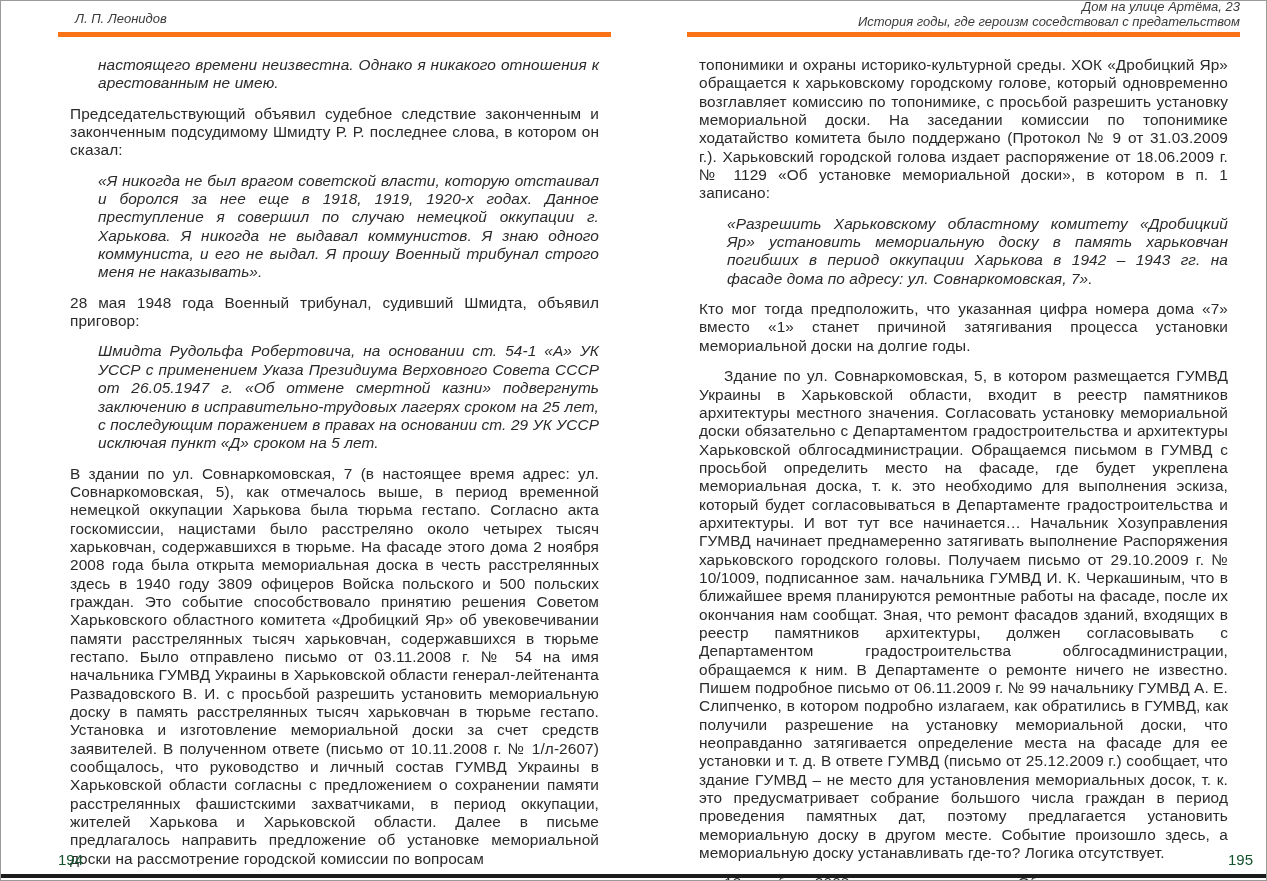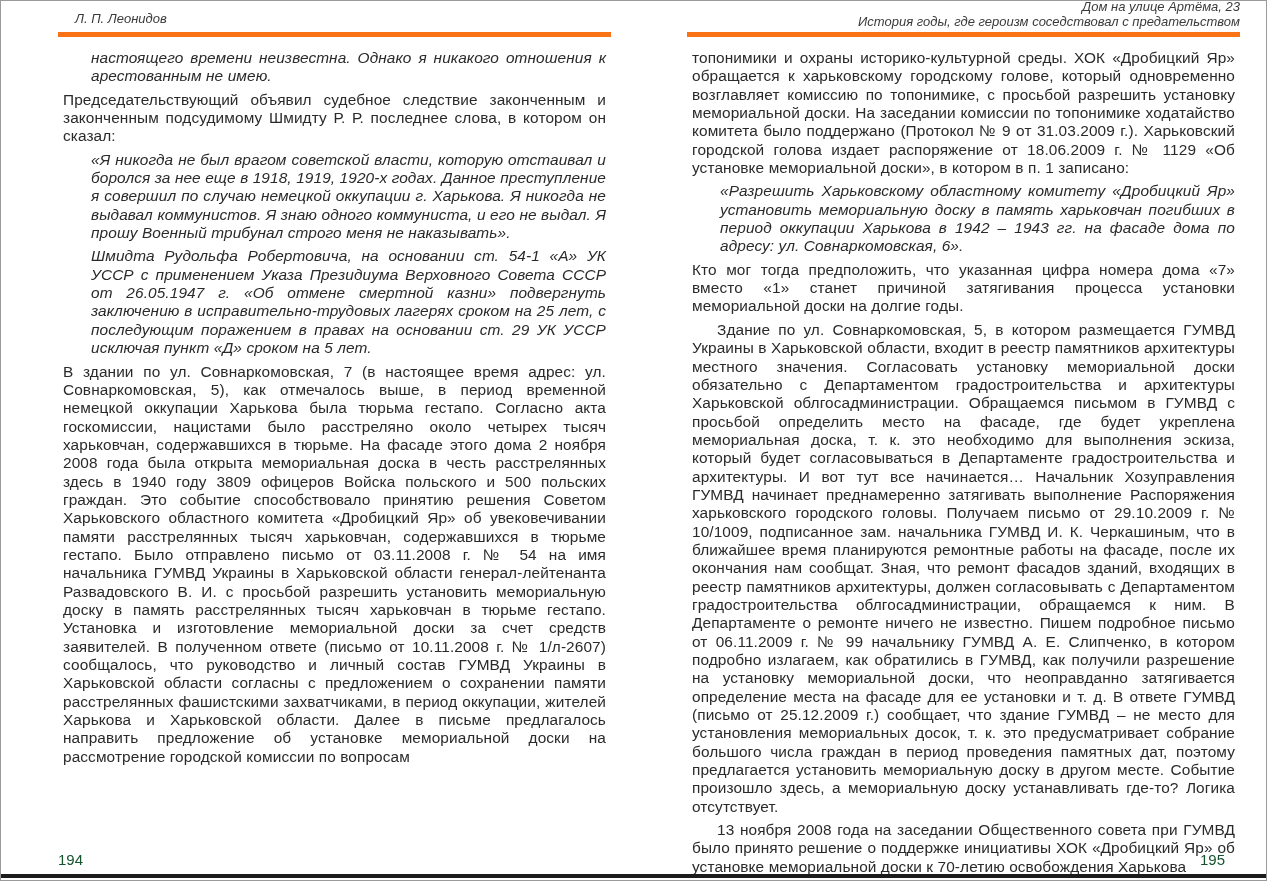--- a/index.html
+++ b/index.html
@@ -47,37 +47,37 @@
     text-align: right;
   }
   .page-content {
     padding-top: 7px;
     font-size: 15.4px;
     line-height: 18.35px;
     text-align: justify;
     letter-spacing: 0.1px;
   }
   .page-content p {
-    margin: 5px;
+    margin: 12px;
   }
   .page-content p.quote {
     font-style: italic;
     padding-left: 28px;
   }
   .page-content p.body-indent {
     text-indent: 25px;
   }
   .page-number {
     position: absolute;
     bottom: 12px;
     font-size: 15px;
     color: #14532d;
   }
   .page-number.pn-left { left: 57px; }
-  .page-number.pn-right { right: 41px; }
+  .page-number.pn-right { right: 13px; }
   .bottom-bar {
     position: absolute;
     left: 0;
     right: 0;
     bottom: 2px;
     height: 4px;
     background: #1c1c1c;
   }
 </style>
 </head>
@@ -87,33 +87,34 @@
   <div class="pages">
 
     <div class="page">
       <div class="page-header left-h">
         <div>Л. П. Леонидов</div>
       </div>
       <div class="page-content">
           <p class="quote">настоящего времени неизвестна. Однако я никакого отношения к арестованным не имею.</p>
           <p class="body">Председательствующий объявил судебное следствие законченным и законченным подсудимому Шмидту Р. Р. последнее слова, в котором он сказал:</p>
           <p class="quote">«Я никогда не был врагом советской власти, которую отстаивал и боролся за нее еще в 1918, 1919, 1920-х годах. Данное преступление я совершил по случаю немецкой оккупации г. Харькова. Я никогда не выдавал коммунистов. Я знаю одного коммуниста, и его не выдал. Я прошу Военный трибунал строго меня не наказывать».</p>
+          <p class="body">28 мая 1948 года Военный трибунал, судивший Шмидта, объявил приговор:</p>
           <p class="quote">Шмидта Рудольфа Робертовича, на основании ст. 54-1 «А» УК УССР с применением Указа Президиума Верховного Совета СССР от 26.05.1947 г. «Об отмене смертной казни» подвергнуть заключению в исправительно-трудовых лагерях сроком на 25 лет, с последующим поражением в правах на основании ст. 29 УК УССР исключая пункт «Д» сроком на 5 лет.</p>
           <p class="body">В здании по ул. Совнаркомовская, 7 (в настоящее время адрес: ул. Совнаркомовская, 5), как отмечалось выше, в период временной немецкой оккупации Харькова была тюрьма гестапо. Согласно акта госкомиссии, нацистами было расстреляно около четырех тысяч харьковчан, содержавшихся в тюрьме. На фасаде этого дома 2 ноября 2008 года была открыта мемориальная доска в честь расстрелянных здесь в 1940 году 3809 офицеров Войска польского и 500 польских граждан. Это событие способствовало принятию решения Советом Харьковского областного комитета «Дробицкий Яр» об увековечивании памяти расстрелянных тысяч харьковчан, содержавшихся в тюрьме гестапо. Было отправлено письмо от 03.11.2008 г. № 54 на имя начальника ГУМВД Украины в Харьковской области генерал-лейтенанта Развадовского В. И. с просьбой разрешить установить мемориальную доску в память расстрелянных тысяч харьковчан в тюрьме гестапо. Установка и изготовление мемориальной доски за счет средств заявителей. В полученном ответе (письмо от 10.11.2008 г. № 1/л-2607) сообщалось, что руководство и личный состав ГУМВД Украины в Харьковской области согласны с предложением о сохранении памяти расстрелянных фашистскими захватчиками, в период оккупации, жителей Харькова и Харьковской области. Далее в письме предлагалось направить предложение об установке мемориальной доски на рассмотрение городской комиссии по вопросам</p>
         </div>
     </div>
 
     <div class="page">
       <div class="page-header right-h">
         <div>Дом на улице Артёма, 23</div>
         <div>История годы, где героизм соседствовал с предательством</div>
       </div>
       <div class="page-content">
           <p class="body">топонимики и охраны историко-культурной среды. ХОК «Дробицкий Яр» обращается к харьковскому городскому голове, который одновременно возглавляет комиссию по топонимике, с просьбой разрешить установку мемориальной доски. На заседании комиссии по топонимике ходатайство комитета было поддержано (Протокол № 9 от 31.03.2009 г.). Харьковский городской голова издает распоряжение от 18.06.2009 г. № 1129 «Об установке мемориальной доски», в котором в п. 1 записано:</p>
-          <p class="quote">«Разрешить Харьковскому областному комитету «Дробицкий Яр» установить мемориальную доску в память харьковчан погибших в период оккупации Харькова в 1942 – 1943 гг. на фасаде дома по адресу: ул. Совнаркомовская, 6».</p>
+          <p class="quote">«Разрешить Харьковскому областному комитету «Дробицкий Яр» установить мемориальную доску в память харьковчан погибших в период оккупации Харькова в 1942 – 1943 гг. на фасаде дома по адресу: ул. Совнаркомовская, 7».</p>
           <p class="body">Кто мог тогда предположить, что указанная цифра номера дома «7» вместо «1» станет причиной затягивания процесса установки мемориальной доски на долгие годы.</p>
           <p class="body-indent">Здание по ул. Совнаркомовская, 5, в котором размещается ГУМВД Украины в Харьковской области, входит в реестр памятников архитектуры местного значения. Согласовать установку мемориальной доски обязательно с Департаментом градостроительства и архитектуры Харьковской облгосадминистрации. Обращаемся письмом в ГУМВД с просьбой определить место на фасаде, где будет укреплена мемориальная доска, т. к. это необходимо для выполнения эскиза, который будет согласовываться в Департаменте градостроительства и архитектуры. И вот тут все начинается… Начальник Хозуправления ГУМВД начинает преднамеренно затягивать выполнение Распоряжения харьковского городского головы. Получаем письмо от 29.10.2009 г. № 10/1009, подписанное зам. начальника ГУМВД И. К. Черкашиным, что в ближайшее время планируются ремонтные работы на фасаде, после их окончания нам сообщат. Зная, что ремонт фасадов зданий, входящих в реестр памятников архитектуры, должен согласовывать с Департаментом градостроительства облгосадминистрации, обращаемся к ним. В Департаменте о ремонте ничего не известно. Пишем подробное письмо от 06.11.2009 г. № 99 начальнику ГУМВД А. Е. Слипченко, в котором подробно излагаем, как обратились в ГУМВД, как получили разрешение на установку мемориальной доски, что неоправданно затягивается определение места на фасаде для ее установки и т. д. В ответе ГУМВД (письмо от 25.12.2009 г.) сообщает, что здание ГУМВД – не место для установления мемориальных досок, т. к. это предусматривает собрание большого числа граждан в период проведения памятных дат, поэтому предлагается установить мемориальную доску в другом месте. Событие произошло здесь, а мемориальную доску устанавливать где-то? Логика отсутствует.</p>
           <p class="body-indent">13 ноября 2008 года на заседании Общественного совета при ГУМВД было принято решение о поддержке инициативы ХОК «Дробицкий Яр» об установке мемориальной доски к 70-летию освобождения Харькова</p>
         </div>
     </div>
 
   </div>
 
   <div class="page-number pn-left">194</div>
   <div class="page-number pn-right">195</div>

